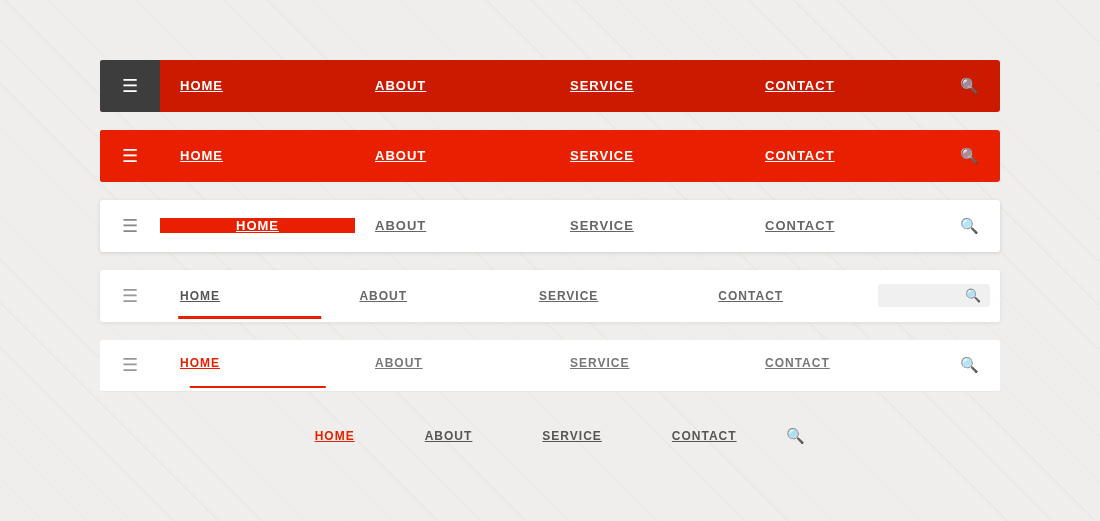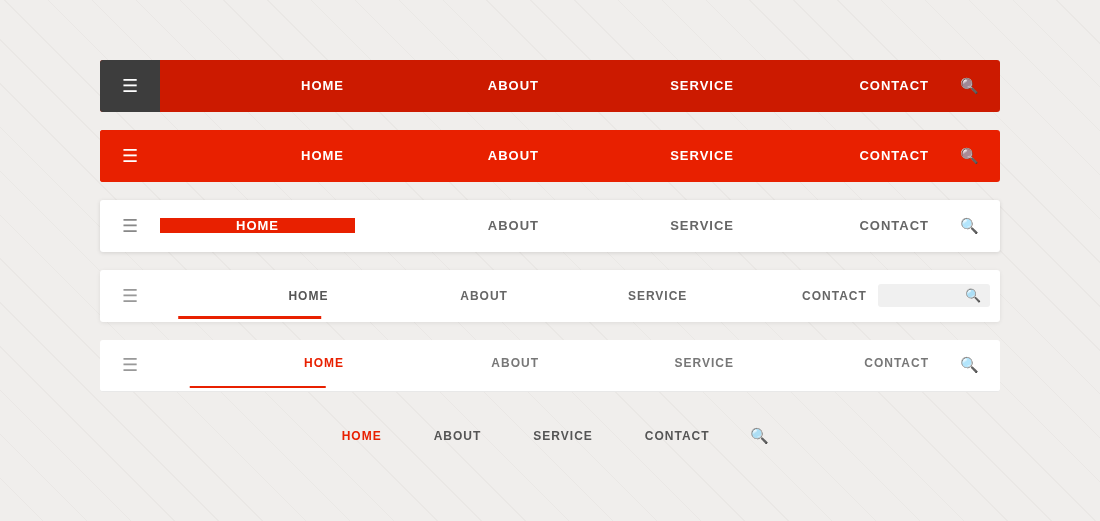--- a/index.html
+++ b/index.html
@@ -49,26 +49,27 @@
     }
 
     .nav-links {
       display: flex;
       align-items: center;
       flex: 1;
     }
 
     .nav-link {
       flex: 1;
-      text-align: right;
+      text-align: left;
       font-weight: 700;
       font-size: 13px;
       letter-spacing: 1px;
       cursor: pointer;
-      padding: 0 11px;
+      padding: 0 20px;
+      text-decoration: underline;
     }
 
     .nav-search {
       width: 60px;
       display: flex;
       align-items: center;
       justify-content: center;
       cursor: pointer;
       flex-shrink: 0;
       font-size: 15px;

